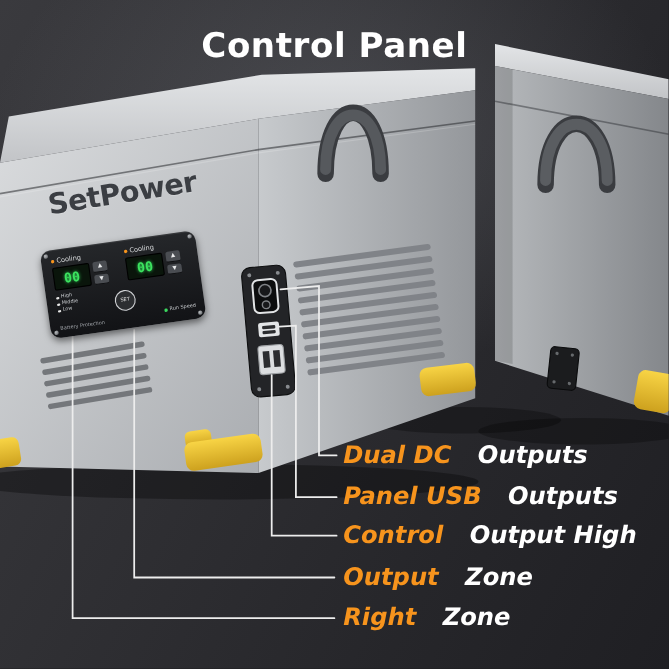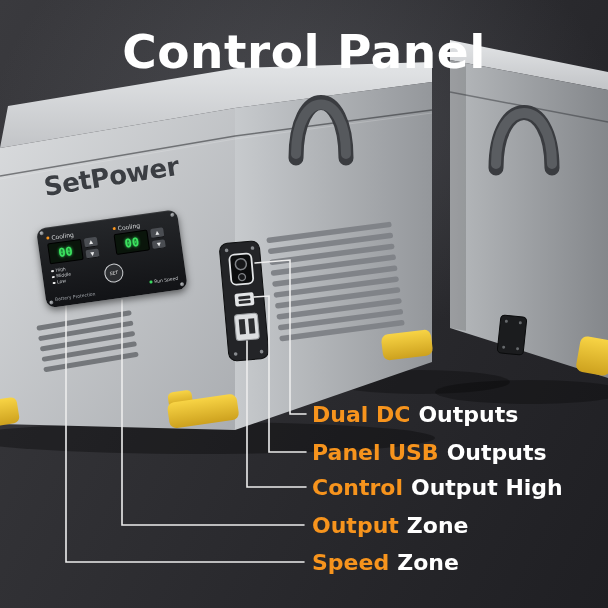--- a/index.html
+++ b/index.html
@@ -6,21 +6,21 @@
   .stage{
     position:relative;width:608px;height:608px;overflow:hidden;
     font-family:"DejaVu Sans","Liberation Sans",sans-serif;
     background:
       radial-gradient(ellipse 480px 340px at 50% 20%, rgba(132,135,142,.30), rgba(132,135,142,0) 65%),
       linear-gradient(118deg,#3a3a3e 0%,#2f2f33 40%,#26262a 72%,#1f1f23 100%);
   }
   svg.scene{position:absolute;inset:0;}
   .title{
     position:absolute;top:24px;left:0;width:100%;text-align:center;
-    font-size:47px;font-weight:800;color:#ffffff;letter-spacing:.5px;
+    font-size:31px;font-weight:800;color:#ffffff;letter-spacing:.5px;
   }
   .brand{
     position:absolute;left:44px;top:172px;font-size:26px;font-weight:700;color:#3b3e43;
     transform:rotate(-9deg);transform-origin:0 50%;letter-spacing:-.5px;
     text-shadow:0 1px 0 rgba(255,255,255,.18);
   }
   
   .cpanel{
     position:absolute;left:36px;top:229px;width:142px;height:80px;
     background:linear-gradient(180deg,#25272a,#121316);
@@ -46,21 +46,21 @@
   .level-dot{width:2.5px;height:2.5px;border-radius:50%;background:#e8e8e8;}
   .battery{position:absolute;left:9px;bottom:5px;font-size:4.5px;color:#9fa3a8;white-space:nowrap;}
   .speed{position:absolute;right:8px;bottom:9px;display:flex;align-items:center;gap:2px;
     font-size:4.5px;color:#c6c9cc;white-space:nowrap;}
   .speed-dot{width:2.5px;height:2.5px;border-radius:50%;background:#3bd95f;}
   .set-btn{position:absolute;left:50%;top:45px;transform:translateX(-50%);
     width:17px;height:17px;border-radius:50%;border:1.5px solid #cfd1d4;background:#2c2e31;
     color:#e8e8e8;font-size:4.5px;display:flex;align-items:center;justify-content:center;}
   
   .callout{position:absolute;left:312px;transform:translateY(-50%);
-    display:flex;align-items:baseline;gap:8px;white-space:nowrap;}
+    display:flex;align-items:baseline;gap:24px;white-space:nowrap;font-style:italic;}
   .callout .hl{color:#f7941d;font-size:22px;font-weight:800;}
   .callout .rest{color:#ffffff;font-size:22px;font-weight:600;}
 </style>
 </head>
 <body>
 
 <div class="stage">
 
   <svg class="scene" width="608" height="608" viewBox="0 0 608 608">
     <defs>
@@ -258,17 +258,17 @@
   </div>
   <div class="callout" style="top:487px;">
     <span class="hl">Control</span>
     <span class="rest">Output High</span>
   </div>
   <div class="callout" style="top:525px;">
     <span class="hl">Output</span>
     <span class="rest">Zone</span>
   </div>
   <div class="callout" style="top:562px;">
-    <span class="hl">Speed</span>
+    <span class="hl">Right</span>
     <span class="rest">Zone</span>
   </div>
 
 </div>
 
 </body></html>

